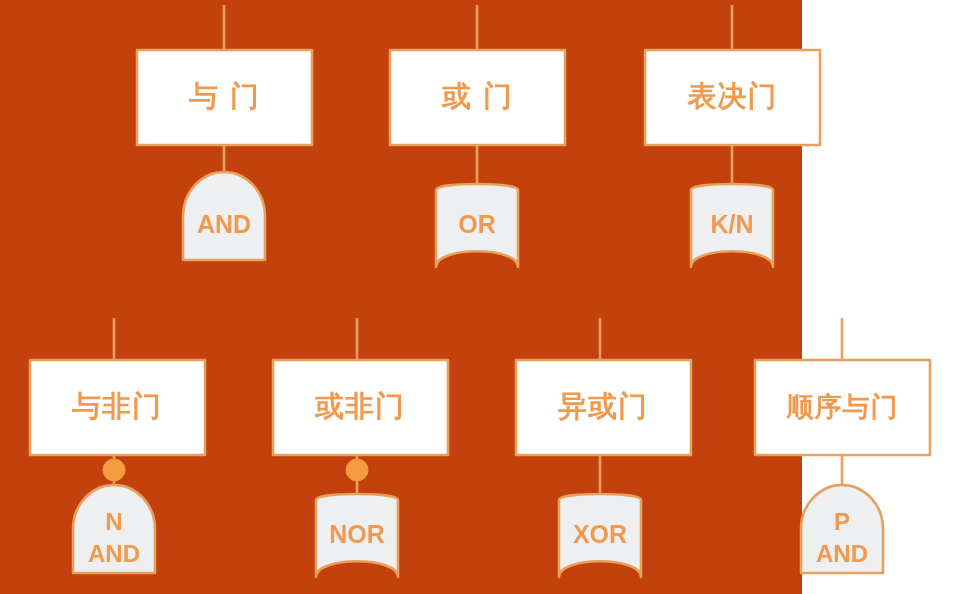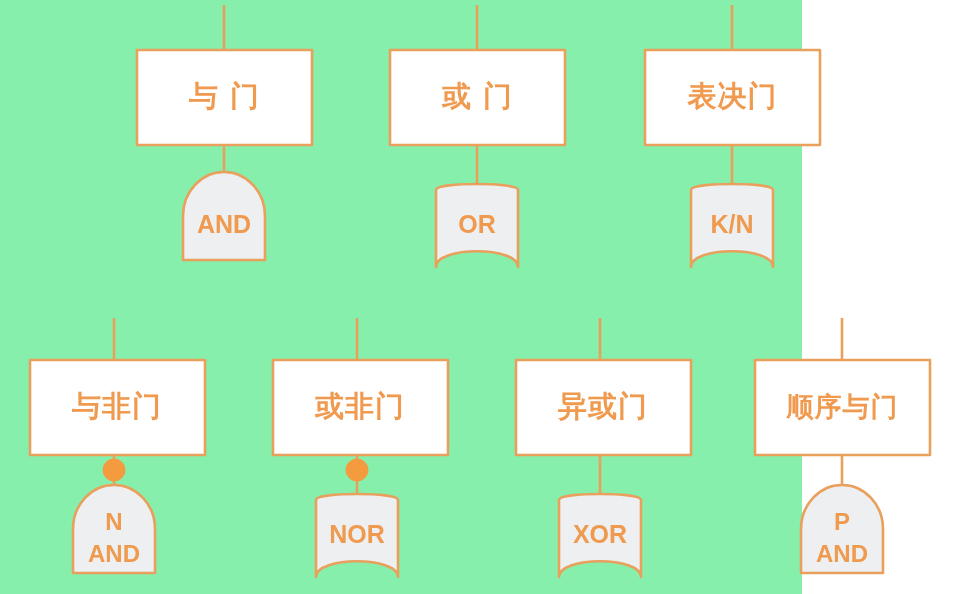--- a/index.html
+++ b/index.html
@@ -11,21 +11,21 @@
   body {
     width: 960px;
     height: 594px;
     overflow: hidden;
     font-family: "Liberation Sans", "DejaVu Sans", sans-serif;
   }
   #canvas {
     position: relative;
     width: 802px;
     height: 594px;
-    background: #86efac;
+    background: #c2410c;
   }
   .gate-cell {
     position: absolute;
     top: 0;
     height: 100%;
   }
   .gate-svg {
     display: block;
   }
   .label-cn {

